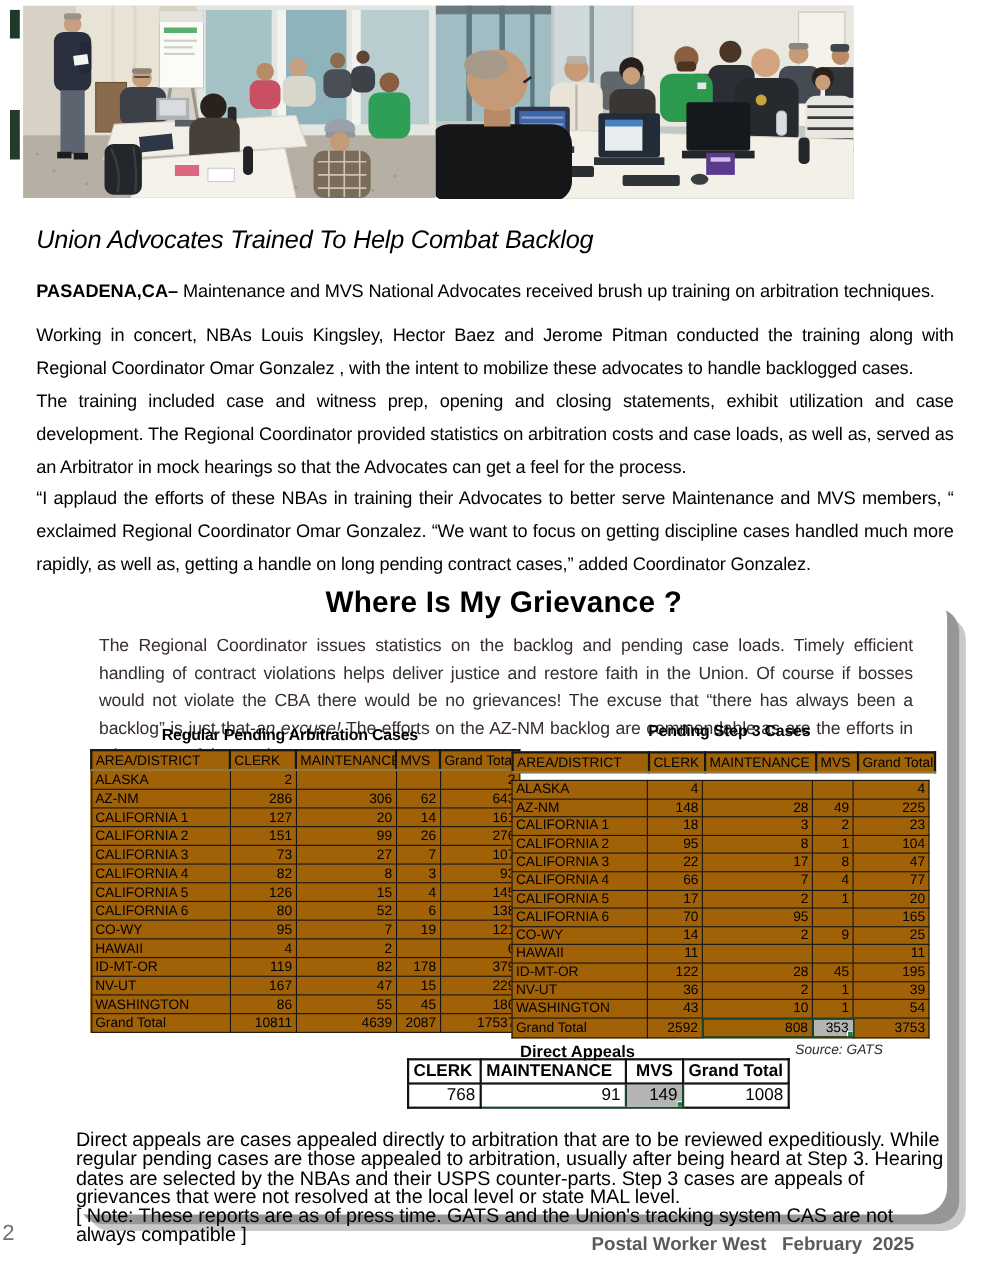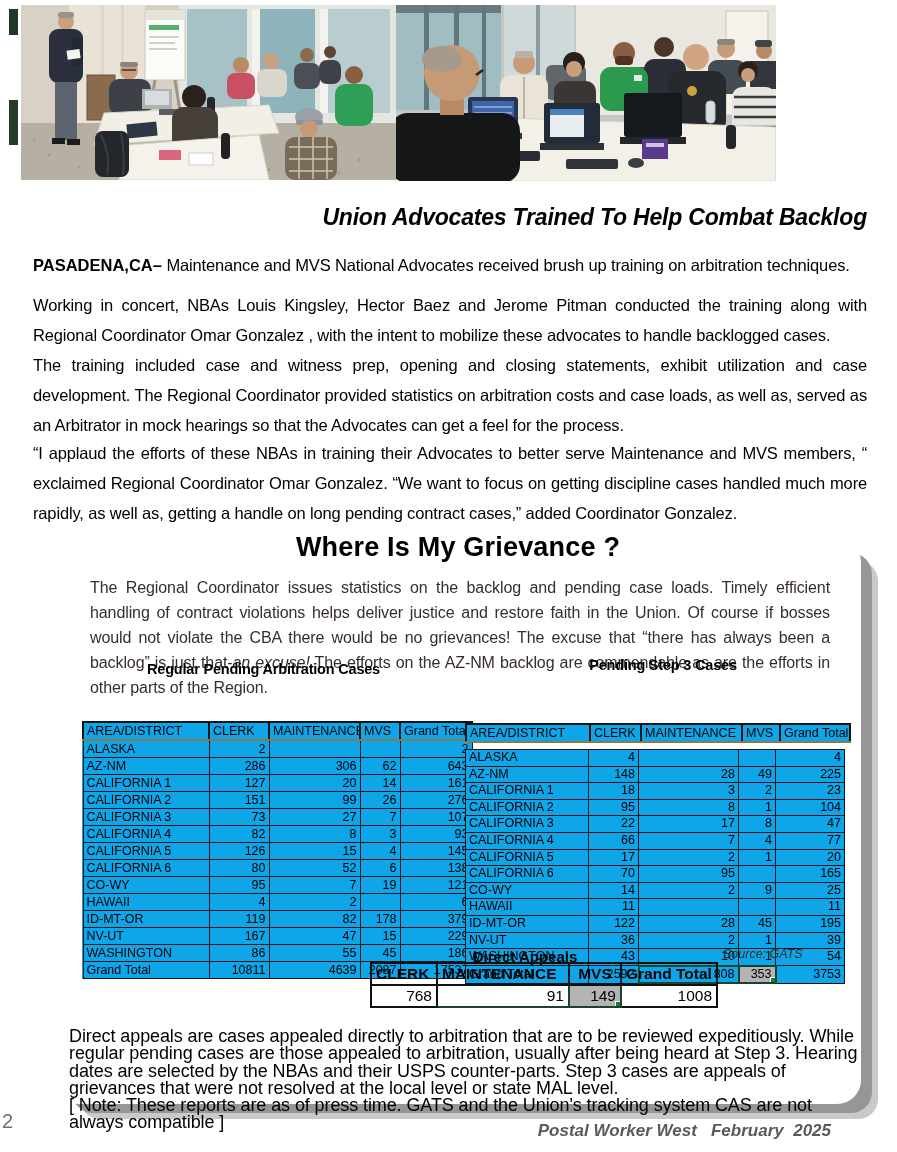--- a/index.html
+++ b/index.html
@@ -5,21 +5,21 @@
   html,body{margin:0;padding:0;background:#fff;}
   .page{position:relative;width:897px;height:1152px;background:#fff;overflow:hidden;
         font-family:"Liberation Sans",sans-serif;color:#000;}
 
   
   .photo-strip{position:absolute;top:5px;left:9px;display:flex;}
   .photo-strip svg{display:block;}
 
   
   .article-title{position:absolute;top:204px;left:33px;width:834px;margin:0;
-    font-size:23px;font-weight:bold;font-style:italic;letter-spacing:-0.2px;text-align:right;}
+    font-size:23px;font-weight:normal;font-style:italic;letter-spacing:-0.2px;}
   .para{position:absolute;left:33px;width:834px;margin:0;font-size:16.5px;
     line-height:30px;letter-spacing:-0.15px;text-align:justify;}
   .para.lead{top:250px;text-align:left;}
   .para.p2{top:290px;}
   .para.p3{top:350px;}
   .para.p4{top:438px;}
   .lead b{letter-spacing:0;}
 
   
   .gbox{position:absolute;top:538px;left:55px;width:806px;height:566px;background:#fff;
@@ -27,22 +27,22 @@
     box-shadow:14px 12px 0 -3px #969696, 21px 19px 0 -4px #c9c9c9;}
   .gbox h2{position:absolute;top:-6px;left:0;width:100%;margin:0;text-align:center;
     font-size:27px;font-weight:900;letter-spacing:0.2px;}
   .gintro{position:absolute;top:37px;left:35px;width:740px;margin:0;font-size:16px;
     line-height:25px;color:#372d2d;text-align:justify;letter-spacing:-0.1px;}
 
   .tbl-title{position:absolute;font-size:14.5px;font-weight:bold;text-align:center;letter-spacing:-0.2px;}
   #t1-title{top:123px;left:27px;width:363px;text-align:center;}
   #t2-title{top:119px;left:429px;width:358px;}
 
-  table.gtable{border-collapse:collapse;table-layout:fixed;background:#0ea5e9;
-    font-family:"Liberation Sans",sans-serif;margin-top:40px;}
+  table.gtable{border-collapse:collapse;table-layout:fixed;background:#a16207;
+    font-family:"Liberation Sans",sans-serif;}
   table.gtable th,table.gtable td{border:1px solid #141414;height:16px;line-height:16px;
     padding:0 3px;font-size:12.5px;font-weight:400;white-space:nowrap;overflow:hidden;}
   table.gtable th{text-align:left;border-width:2px;border-bottom-color:#8a7a45;}
   table.gtable td{text-align:right;}
   table.gtable td:first-child{text-align:left;}
 
   #t1{position:absolute;top:143px;left:27px;width:363px;}
   #t1 th:nth-child(1){width:118px;} #t1 th:nth-child(2){width:52px;}
   #t1 th:nth-child(3){width:83px;}  #t1 th:nth-child(4){width:32px;}
   #t1 th:nth-child(5){width:64px;}
@@ -76,21 +76,21 @@
   #da td:nth-child(3)::after{content:"";position:absolute;right:-3px;bottom:-3px;width:6px;height:6px;
     background:#1c7a44;border:1px solid #fff;}
 
   .gnote{position:absolute;top:486px;left:10px;width:794px;margin:4px;font-size:18px;
     line-height:17.3px;letter-spacing:-0.1px;}
   .gnote p{margin:0;}
 
   
   .page-number{position:absolute;left:2px;top:1110px;font-size:20px;color:#6f6f6f;}
   .footer-credit{position:absolute;right:66px;top:1121px;font-size:17px;font-weight:bold;
-    font-style:italic;color:#565b5e;white-space:pre;text-align:center;}
+    color:#565b5e;white-space:pre;text-align:center;}
 </style>
 </head>
 <body>
 
 <div class="page">
 
   <div class="photo-strip">
     <svg width="387" height="175" viewBox="0 0 387 175">
       <rect x="12" y="0" width="375" height="120" fill="#d8d1c5"></rect>
       <rect x="60" y="0" width="76" height="118" fill="#e9e3d6"></rect>

